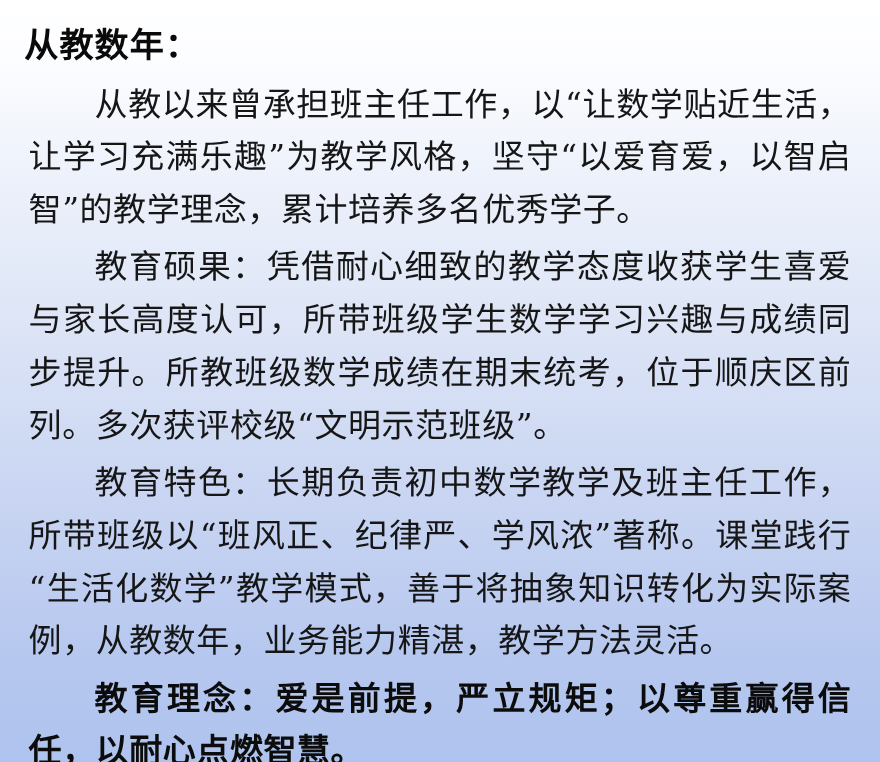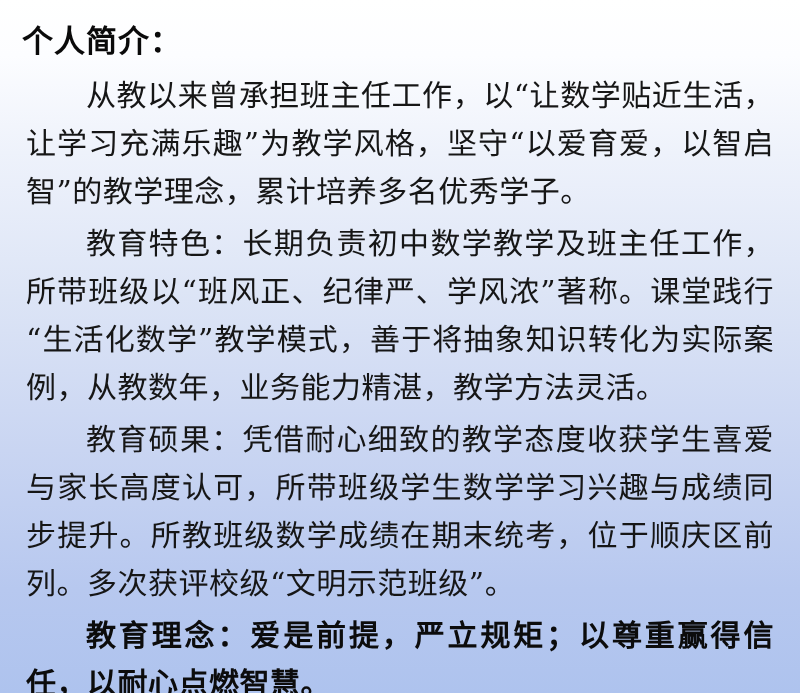--- a/index.html
+++ b/index.html
@@ -43,21 +43,21 @@
   }
   .bio-text p.bold {
     font-weight: bold;
     color: #0c0c0c;
   }
 </style>
 </head>
 <body>
 
 <div class="page">
-  <h1 class="page-title">个人简介：</h1>
+  <h1 class="page-title">从教数年：</h1>
 
   <div class="bio-text">
     <p>从教以来曾承担班主任工作，以“让数学贴近生活，让学习充满乐趣”为教学风格，坚守“以爱育爱，以智启智”的教学理念，累计培养多名优秀学子。</p>
+    <p>教育硕果：凭借耐心细致的教学态度收获学生喜爱与家长高度认可，所带班级学生数学学习兴趣与成绩同步提升。所教班级数学成绩在期末统考，位于顺庆区前列。多次获评校级“文明示范班级”。</p>
     <p>教育特色：长期负责初中数学教学及班主任工作，所带班级以“班风正、纪律严、学风浓”著称。课堂践行“生活化数学”教学模式，善于将抽象知识转化为实际案例，从教数年，业务能力精湛，教学方法灵活。</p>
-    <p>教育硕果：凭借耐心细致的教学态度收获学生喜爱与家长高度认可，所带班级学生数学学习兴趣与成绩同步提升。所教班级数学成绩在期末统考，位于顺庆区前列。多次获评校级“文明示范班级”。</p>
     <p class="bold">教育理念：爱是前提，严立规矩；以尊重赢得信任，以耐心点燃智慧。</p>
   </div>
 </div>
 
 </body></html>

